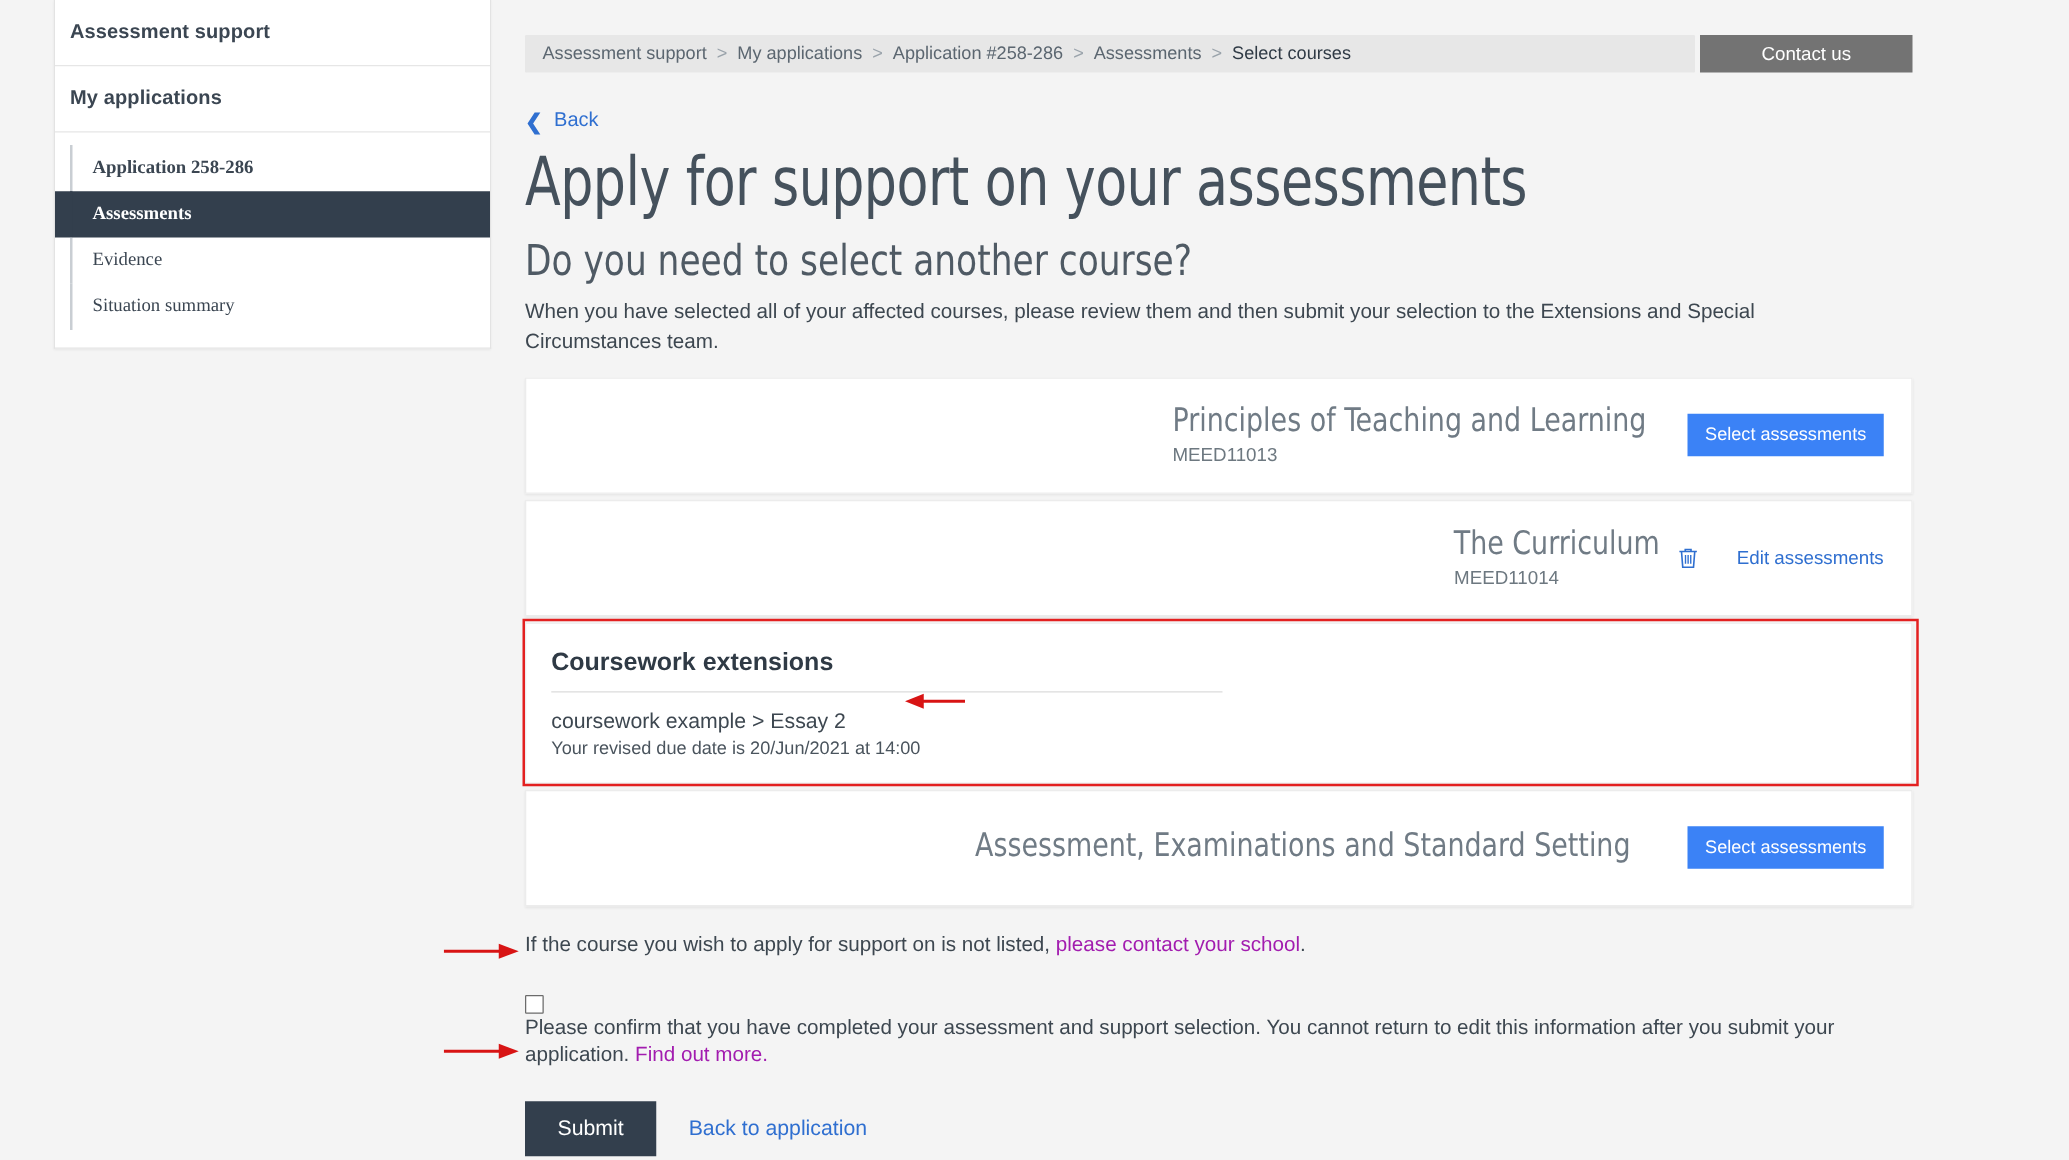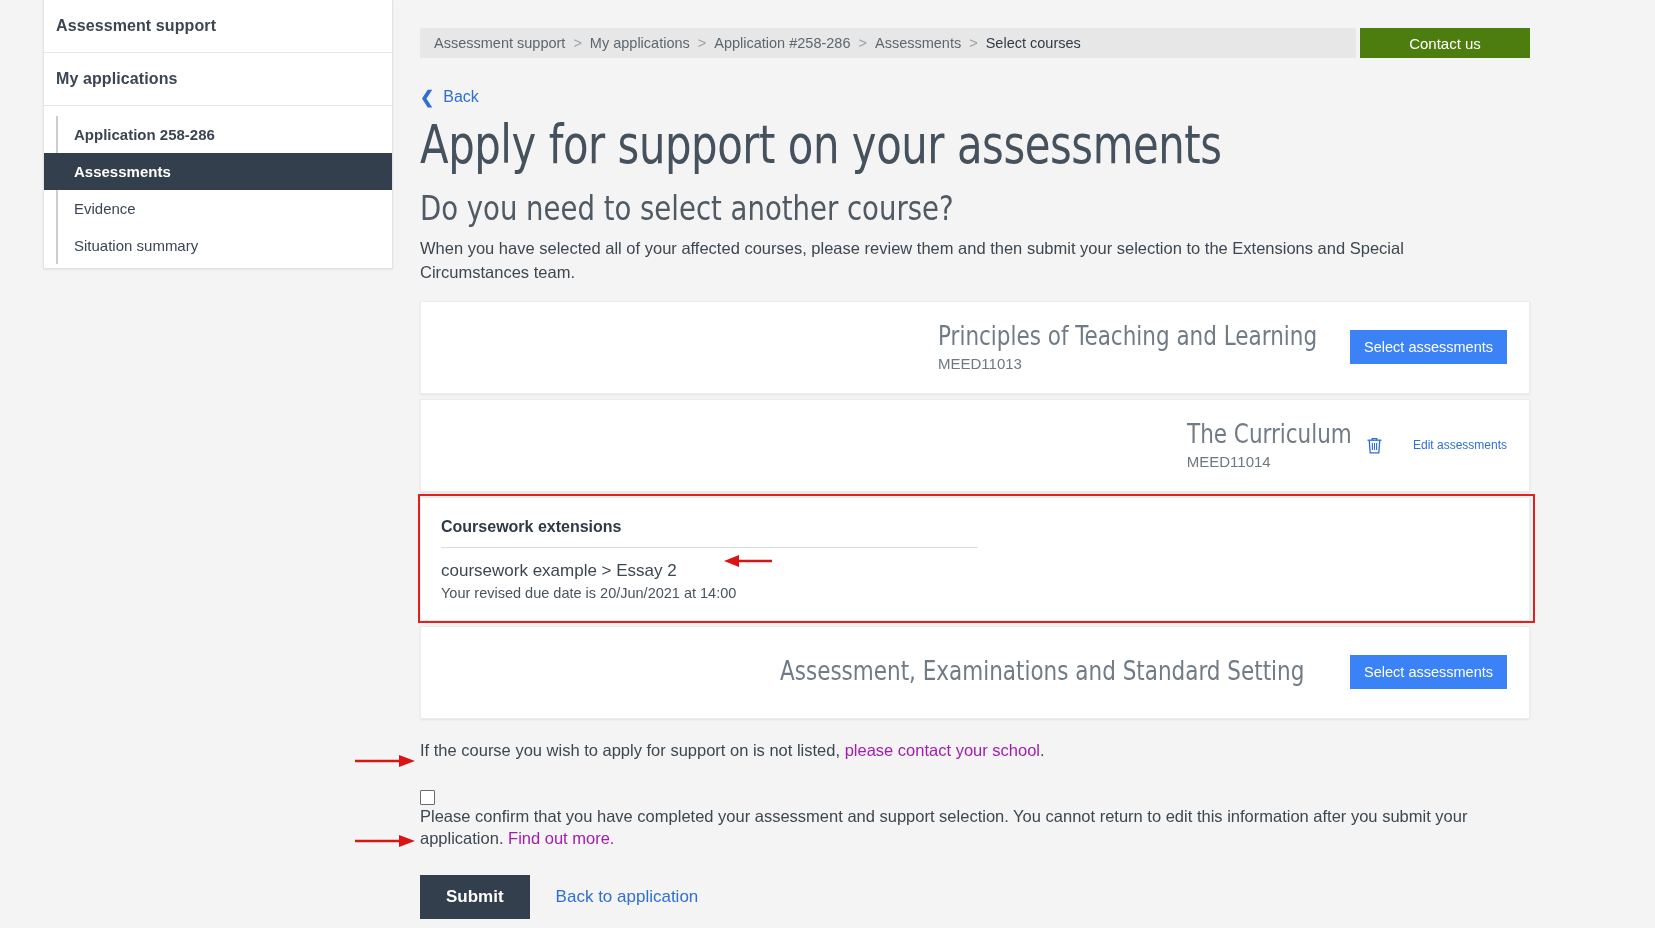--- a/index.html
+++ b/index.html
@@ -28,21 +28,21 @@
     box-shadow: 0 1px 2px rgba(0,0,0,0.06);
   }
   .sb-section {
     padding: 17px 0 17px 12px;
     border-bottom: 1px solid #e6e6e6;
     font-size: 16px;
     font-weight: bold;
     color: #3b4652;
     letter-spacing: .1px;
   }
-  .sb-group { padding: 10px 0 4px 0; }
+  .sb-group { padding: 10px 0 14px 0; font-family: Liberation Serif, serif; }
   .sb-item {
     position: relative;
     padding: 10px 0 10px 30px;
     font-size: 15px;
     color: #3b4652;
     cursor: pointer;
   }
   .sb-item::before {
     content: "";
     position: absolute;
@@ -80,21 +80,21 @@
     padding: 0 14px;
     font-size: 14.5px;
     color: #5b6670;
     border-radius: 1px;
   }
   .crumb { color: #5b6670; cursor: pointer; }
   .crumb.current { color: #2f3a45; cursor: default; }
   .crumb-sep { margin: 0 8px; color: #9aa3ab; }
   .contact-btn {
     margin-left: 4px;
-    background: #4d7c0f;
+    background: #737373;
     color: #fff;
     border: none;
     height: 30px;
     min-width: 170px;
     font-size: 15px;
     font-family: "Liberation Sans", sans-serif;
     cursor: pointer;
   }
 
   .back-link {
@@ -183,38 +183,38 @@
     align-items: center;
     gap: 30px;
   }
   .trash-icon {
     color: #2f6fd0;
     cursor: pointer;
     display: inline-flex;
   }
   .edit-link {
     color: #2f6fd0;
-    font-size: 12px;
+    font-size: 15px;
     cursor: pointer;
   }
 
   
   .ext-wrap {
     position: relative;
     margin-bottom: 5px;
   }
   .ext-card {
     background: #fff;
     border: 1px solid #ececec;
     box-shadow: 0 1px 2px rgba(0,0,0,0.07);
     padding: 20px 22px 18px 20px;
     min-height: 113px;
   }
   .ext-title {
-    font-size: 16px;
+    font-size: 20px;
     font-weight: bold;
     color: #2f3a45;
     padding-bottom: 11px;
     border-bottom: 1px solid #dcdcdc;
     width: 537px;
   }
   .ext-item {
     font-size: 17px;
     color: #3d4750;
     margin-top: 13px;
@@ -271,21 +271,20 @@
     gap: 26px;
   }
   .submit-btn {
     background: #333f4d;
     color: #fff;
     border: none;
     font-size: 17px;
     font-family: "Liberation Sans", sans-serif;
     padding: 12px 26px;
     cursor: pointer;
-    font-weight: bold;
   }
   .back-app-link {
     color: #2f6fd0;
     font-size: 17px;
     cursor: pointer;
   }
 
   
   .arrow { position: absolute; pointer-events: none; }
 </style>

